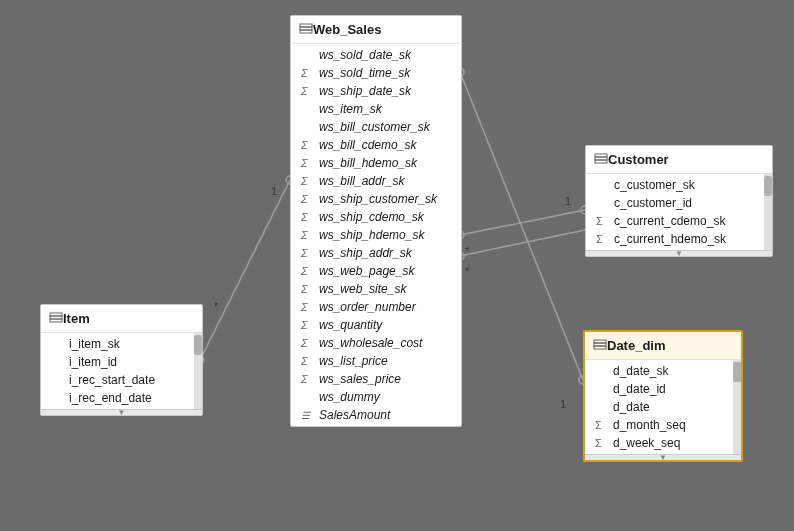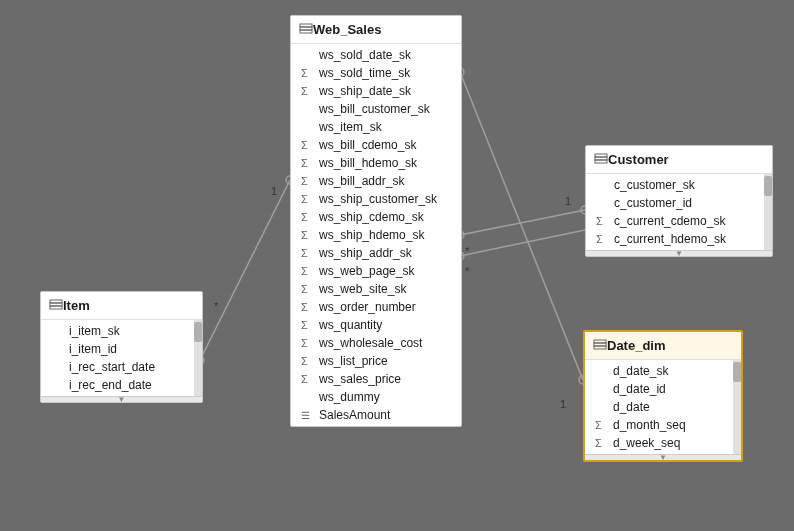--- a/index.html
+++ b/index.html
@@ -139,40 +139,40 @@
     <div class="table-header">
       <span class="table-icon">
         <svg width="14" height="14" viewBox="0 0 14 14">
           <rect x="1" y="1" width="12" height="3" fill="none" stroke="#666" stroke-width="1"></rect>
           <rect x="1" y="4" width="12" height="3" fill="none" stroke="#666" stroke-width="1"></rect>
           <rect x="1" y="7" width="12" height="3" fill="none" stroke="#666" stroke-width="1"></rect>
         </svg>
       </span>
       <span>Web_Sales</span>
     </div>
-    <div class="table-body" style="max-height: 420px; overflow: hidden;">
+    <div class="table-body" style="max-height: 420px; overflow: hidden; font-style: italic;">
       <div class="field-row">
         <span class="field-icon"></span>
         <span>ws_sold_date_sk</span>
       </div>
       <div class="field-row">
         <span class="field-icon">Σ</span>
         <span>ws_sold_time_sk</span>
       </div>
       <div class="field-row">
         <span class="field-icon">Σ</span>
         <span>ws_ship_date_sk</span>
       </div>
       <div class="field-row">
         <span class="field-icon"></span>
+        <span>ws_item_sk</span>
+      </div>
+      <div class="field-row">
+        <span class="field-icon"></span>
         <span>ws_bill_customer_sk</span>
-      </div>
-      <div class="field-row">
-        <span class="field-icon"></span>
-        <span>ws_item_sk</span>
       </div>
       <div class="field-row">
         <span class="field-icon">Σ</span>
         <span>ws_bill_cdemo_sk</span>
       </div>
       <div class="field-row">
         <span class="field-icon">Σ</span>
         <span>ws_bill_hdemo_sk</span>
       </div>
       <div class="field-row">
@@ -265,21 +265,21 @@
         <span class="field-icon">Σ</span>
         <span>c_current_hdemo_sk</span>
       </div>
     </div>
 
     <div style="height: 6px; background: #e8e8e8; border-top: 1px solid #ccc; display: flex; align-items: center; justify-content: center;">
       <span style="font-size: 8px; color: #888;">▼</span>
     </div>
   </div>
 
-  <div class="table-card" style="left: 40px; top: 291px; width: 163px;">
+  <div class="table-card" style="left: 40px; top: 304px; width: 163px;">
     <div class="table-header">
       <span class="table-icon">
         <svg width="14" height="14" viewBox="0 0 14 14">
           <rect x="1" y="1" width="12" height="3" fill="none" stroke="#666" stroke-width="1"></rect>
           <rect x="1" y="4" width="12" height="3" fill="none" stroke="#666" stroke-width="1"></rect>
           <rect x="1" y="7" width="12" height="3" fill="none" stroke="#666" stroke-width="1"></rect>
         </svg>
       </span>
       <span>Item</span>
     </div>

